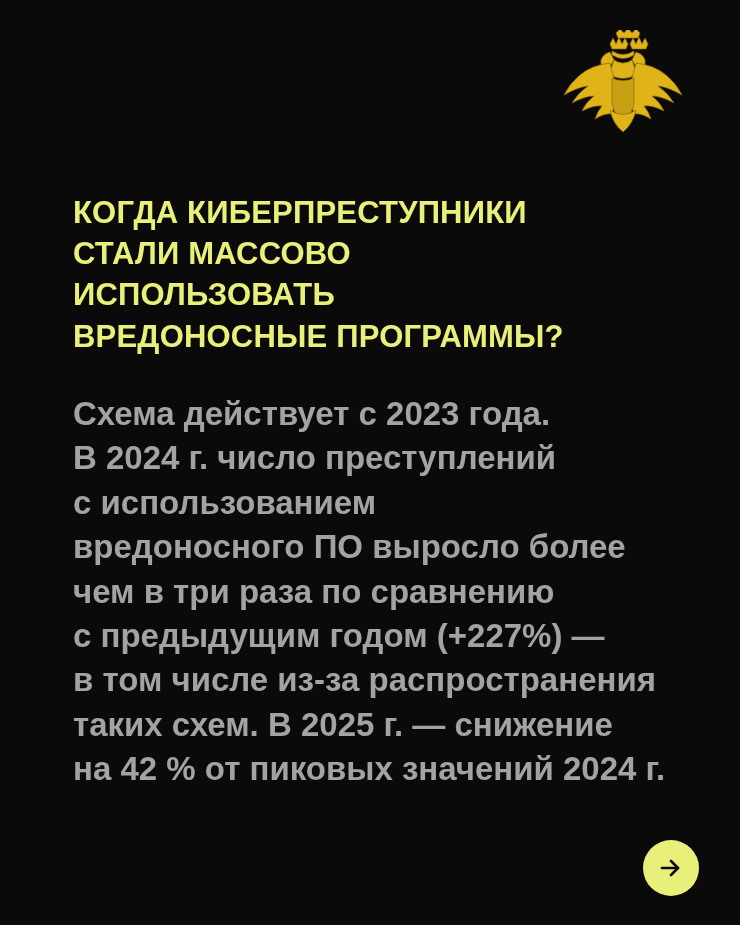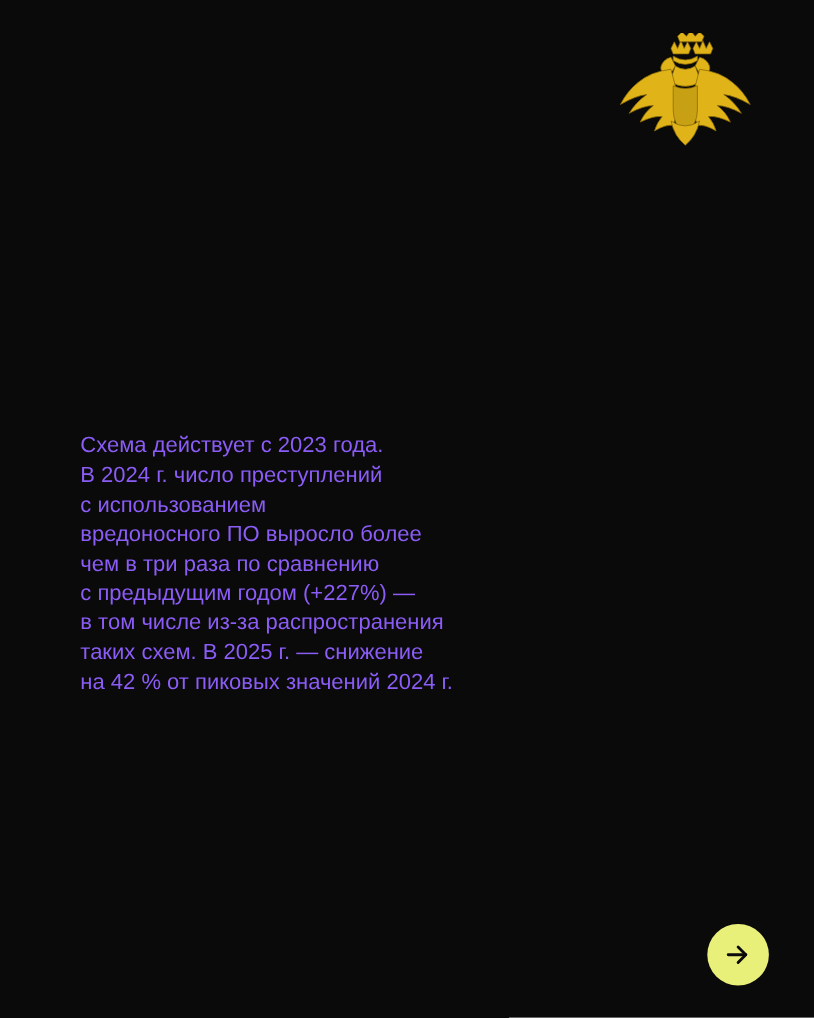--- a/index.html
+++ b/index.html
@@ -47,24 +47,24 @@
     letter-spacing: 0.2px;
     text-transform: uppercase;
     white-space: pre-line;
   }
   
   .body-text {
     position: absolute;
     left: 73px;
     top: 392px;
     width: 610px;
-    color: #8b5cf6;
-    font-size: 20px;
+    color: #a3a3a3;
+    font-size: 33px;
     line-height: 1.345;
-    font-weight: normal;
+    font-weight: bold;
     white-space: pre-line;
   }
   
   .next-btn {
     position: absolute;
     left: 643px;
     top: 840px;
     width: 56px;
     height: 56px;
     border-radius: 50%;
@@ -102,20 +102,24 @@
 
         <path d="M88 33 q18 2 30 12 q10 8 16 20 q-14 -8 -24 -9 q10 7 16 17 q-13 -7 -22 -7 q8 6 12 15 q-12 -6 -20 -5 q5 6 7 13 q-10 -6 -17 -5 l-6 -20 z"></path>
 
         <path d="M64 48 q11 5 22 0 l0 22 q0 14 -11 20 q-11 -6 -11 -20z" fill="#c8a013"></path>
 
         <path d="M62 80 q13 9 26 0 q-3 14 -13 22 q-10 -8 -13 -22z"></path>
       </g>
     </svg>
   </div>
 
+  <div class="headline">КОГДА КИБЕРПРЕСТУПНИКИ
+СТАЛИ МАССОВО
+ИСПОЛЬЗОВАТЬ
+ВРЕДОНОСНЫЕ ПРОГРАММЫ?</div>
 
   <div class="body-text">Схема действует с 2023 года.
 В 2024 г. число преступлений
 с использованием
 вредоносного ПО выросло более
 чем в три раза по сравнению
 с предыдущим годом (+227%) —
 в том числе из-за распространения
 таких схем. В 2025 г. — снижение
 на 42 % от пиковых значений 2024 г.</div>

